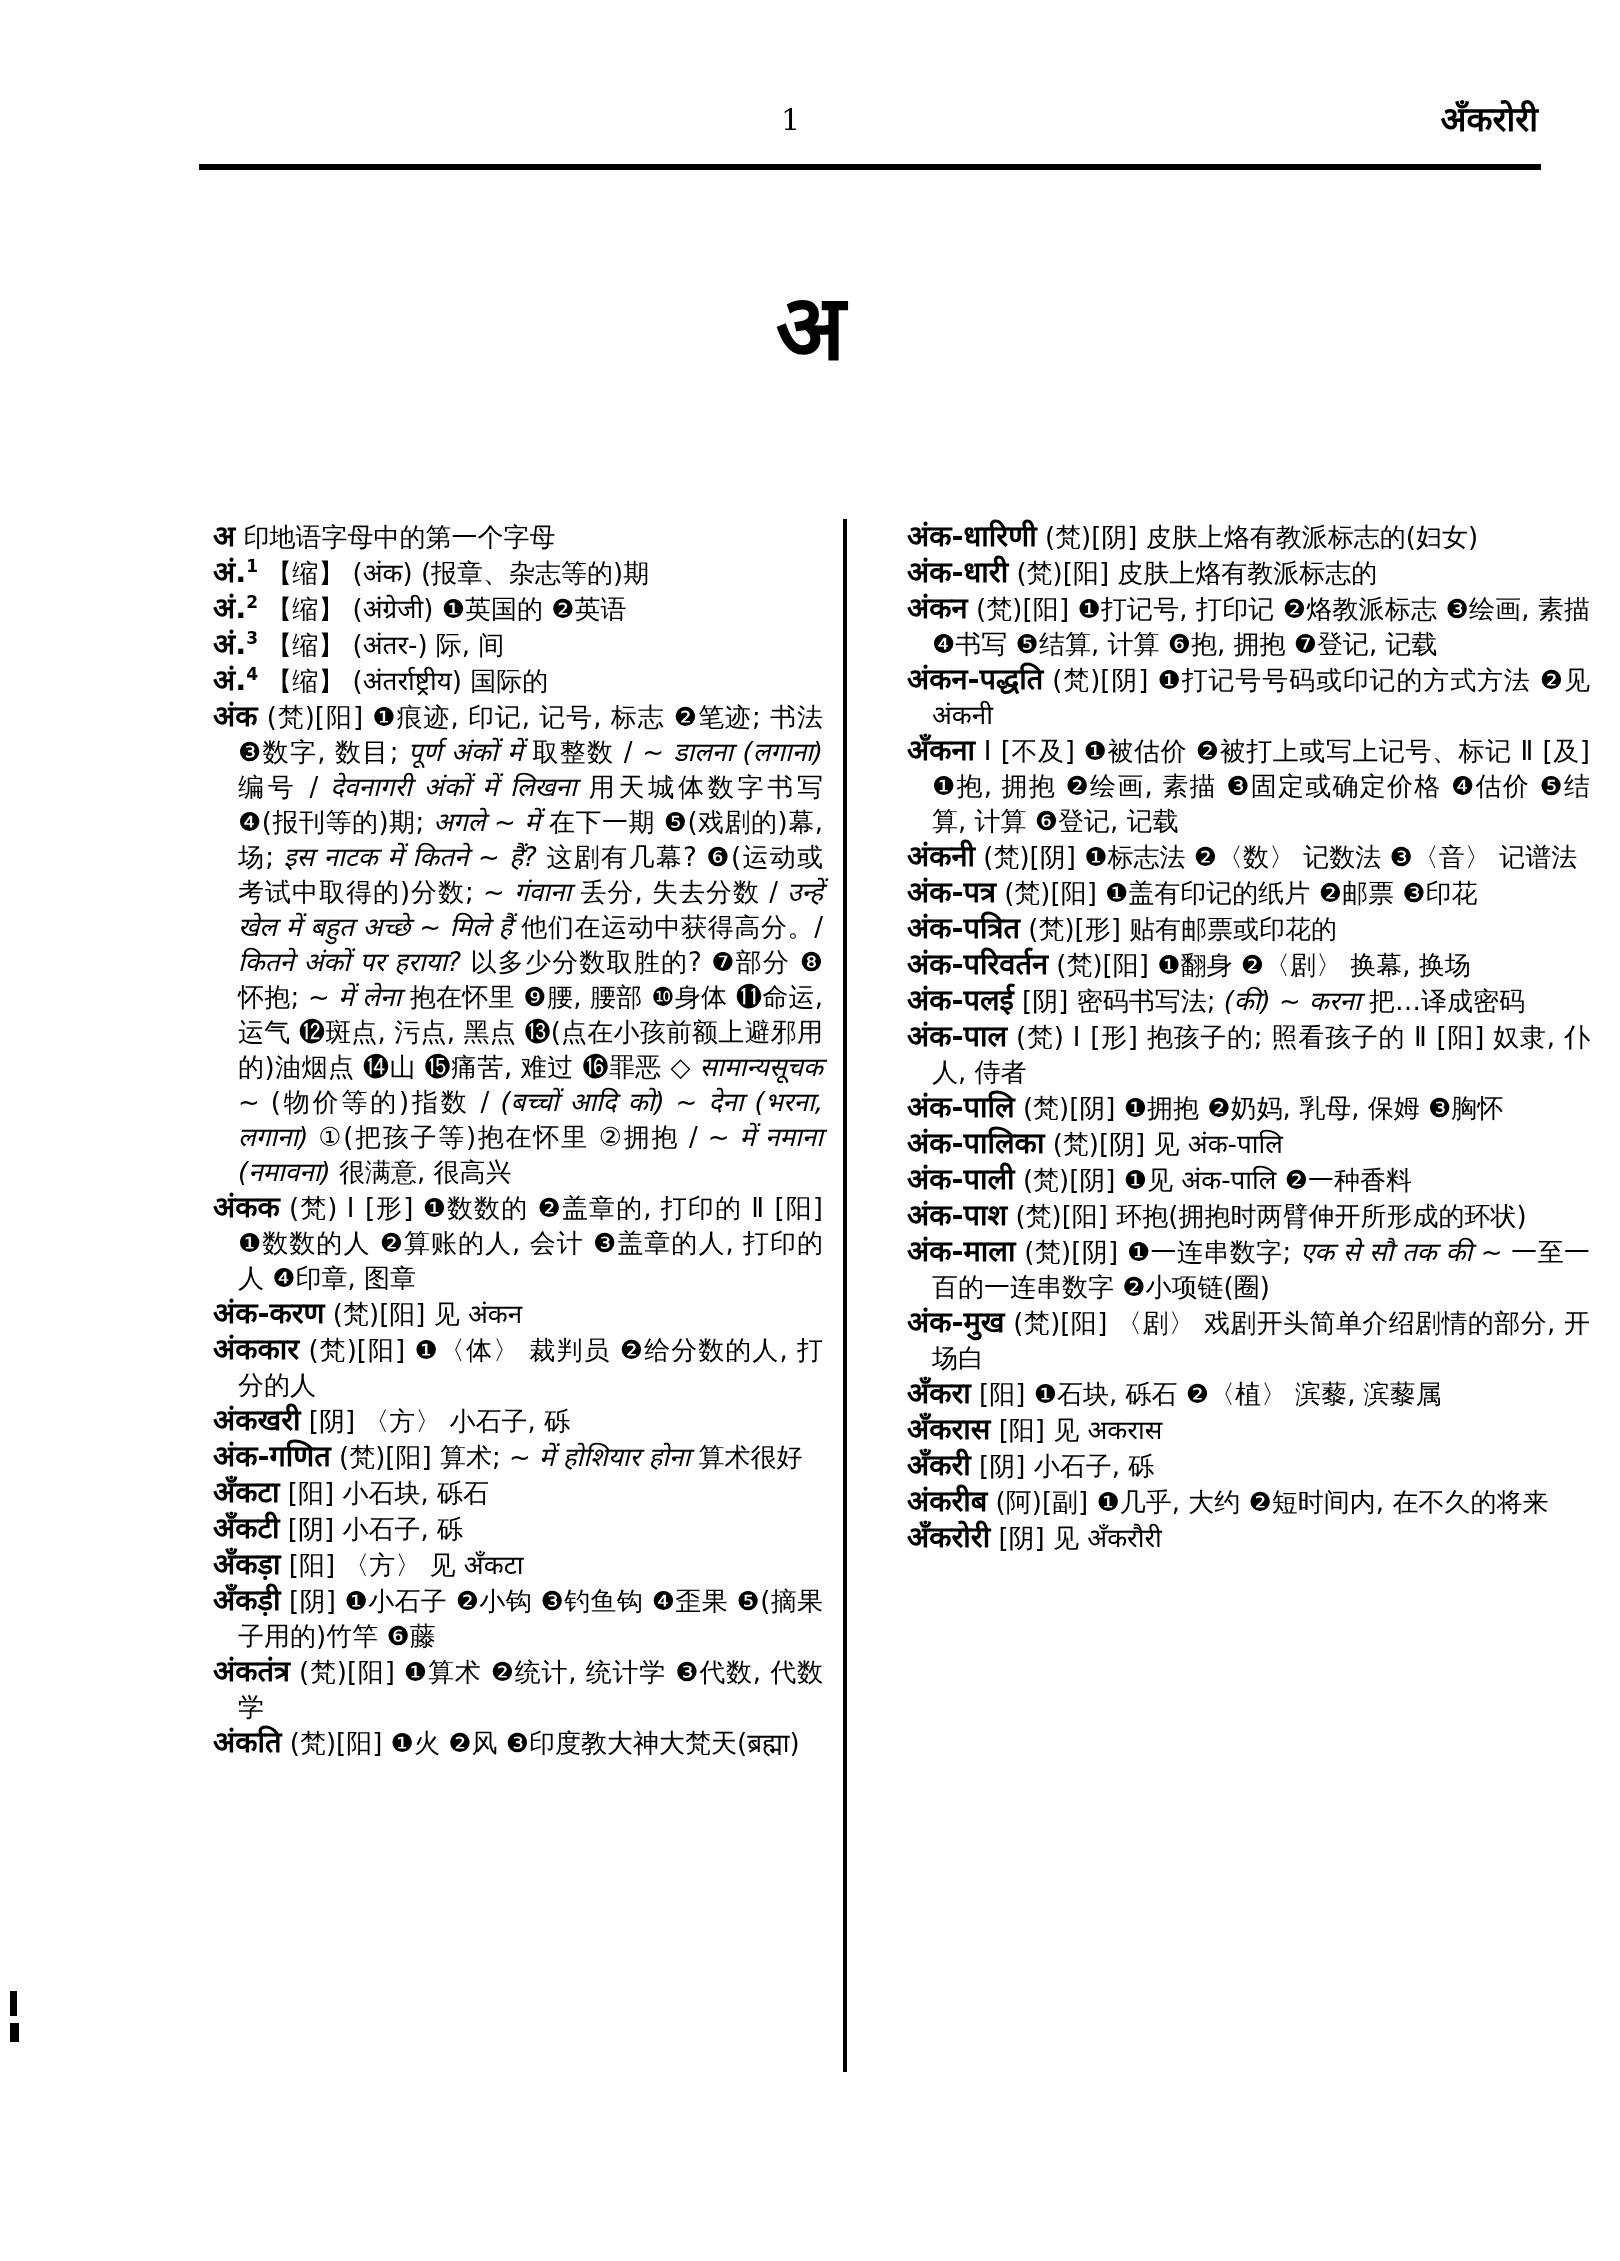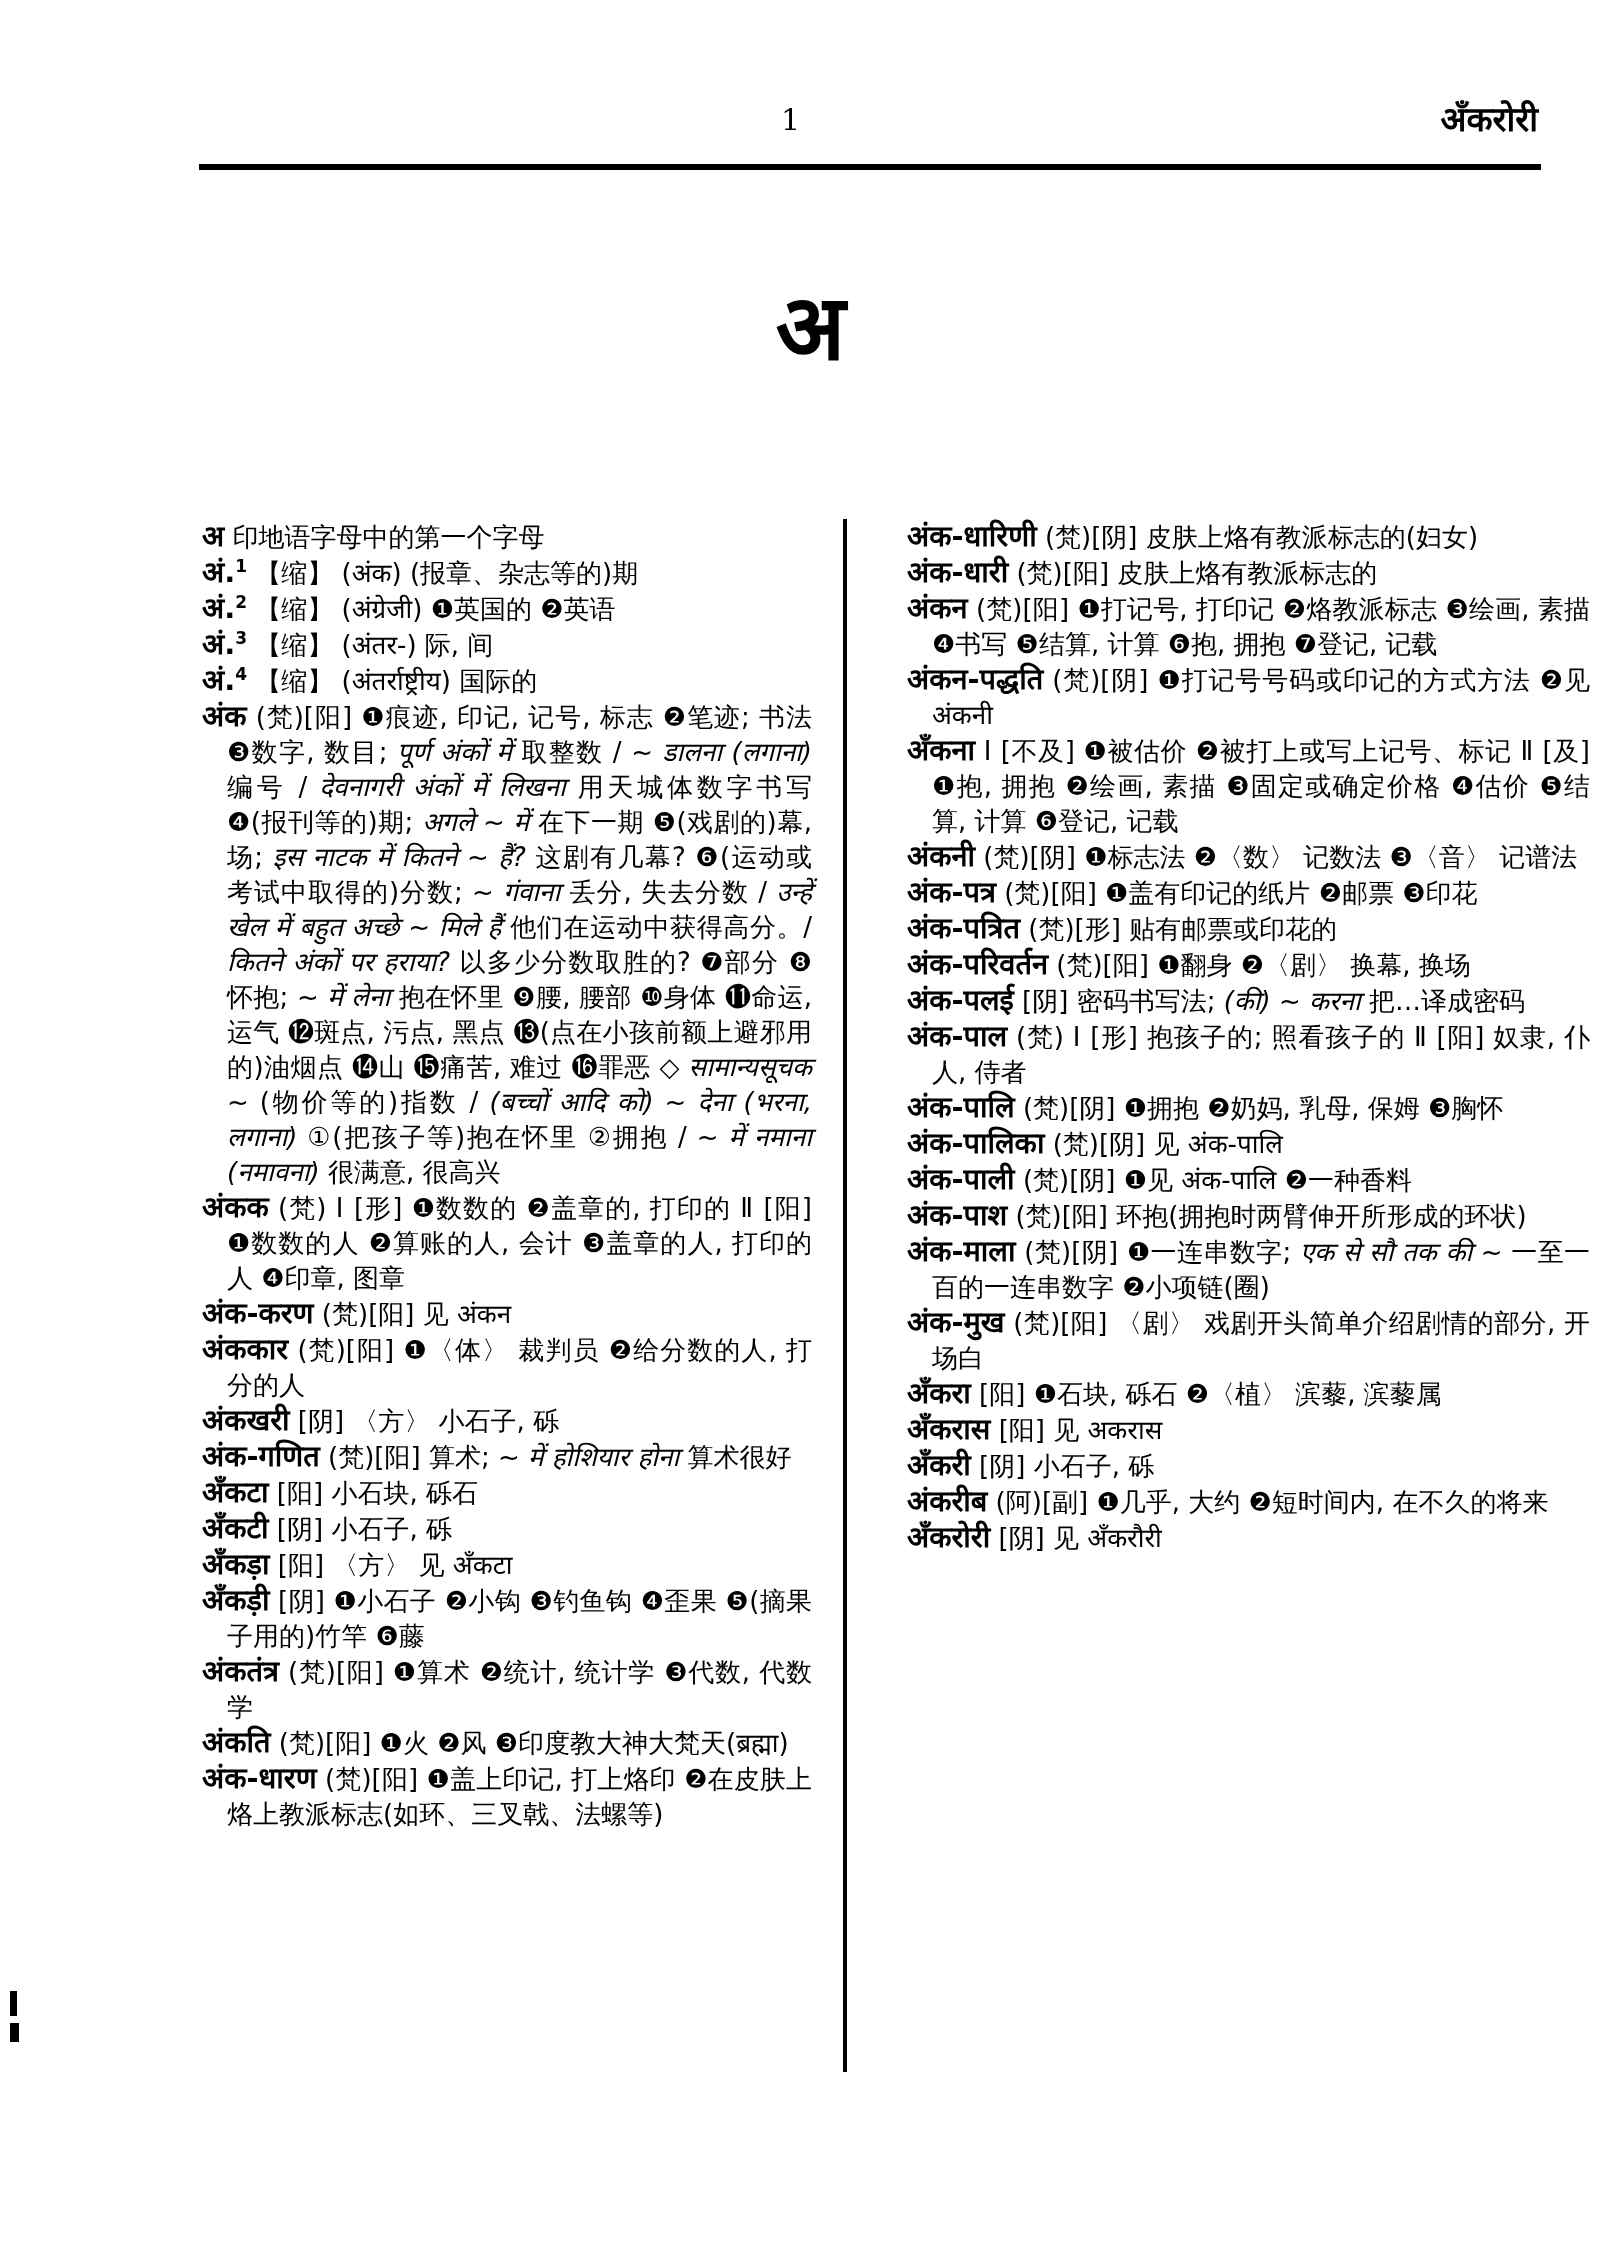--- a/index.html
+++ b/index.html
@@ -48,21 +48,21 @@
     color: #000;
   }
   .col {
     position: absolute;
     top: 519px;
     font-size: 26px;
     line-height: 35px;
     text-align: justify;
     color: #000;
   }
-  .col-left  { left: 202px;  width: 610px; }
+  .col-left  { left: 213px;  width: 610px; }
   .col-right { left: 863px; width: 683px; margin-left: 44px; }
   .divider {
     position: absolute;
     left: 843px;
     top: 519px;
     width: 3.7px;
     height: 1553px;
     background: #000;
   }
   .entry { padding-left: 25px; text-indent: -25px; }
@@ -94,21 +94,20 @@
       <div class="entry"><span class="seg-hw">अंक-करण</span><span class="seg-t"> (梵)[阳] 见 </span><span class="seg-hwr">अंकन</span></div>
       <div class="entry"><span class="seg-hw">अंककार</span><span class="seg-t"> (梵)[阳] ❶〈体〉 裁判员 ❷给分数的人, 打分的人</span></div>
       <div class="entry"><span class="seg-hw">अंकखरी</span><span class="seg-t"> [阴] 〈方〉 小石子, 砾</span></div>
       <div class="entry"><span class="seg-hw">अंक-गणित</span><span class="seg-t"> (梵)[阳] 算术; </span><span class="seg-hi">~ में होशियार होना</span><span class="seg-t"> 算术很好</span></div>
       <div class="entry"><span class="seg-hw">अँकटा</span><span class="seg-t"> [阳] 小石块, 砾石</span></div>
       <div class="entry"><span class="seg-hw">अँकटी</span><span class="seg-t"> [阴] 小石子, 砾</span></div>
       <div class="entry"><span class="seg-hw">अँकड़ा</span><span class="seg-t"> [阳] 〈方〉 见 </span><span class="seg-hwr">अँकटा</span></div>
       <div class="entry"><span class="seg-hw">अँकड़ी</span><span class="seg-t"> [阴] ❶小石子 ❷小钩 ❸钓鱼钩 ❹歪果 ❺(摘果子用的)竹竿 ❻藤</span></div>
       <div class="entry"><span class="seg-hw">अंकतंत्र</span><span class="seg-t"> (梵)[阳] ❶算术 ❷统计, 统计学 ❸代数, 代数学</span></div>
       <div class="entry"><span class="seg-hw">अंकति</span><span class="seg-t"> (梵)[阳] ❶火 ❷风 ❸印度教大神大梵天</span><span class="seg-hwr">(ब्रह्मा)</span></div>
-      <div class="entry"><span class="seg-hw">अंक-धारण</span><span class="seg-t"> (梵)[阳] ❶盖上印记, 打上烙印 ❷在皮肤上烙上教派标志(如环、三叉戟、法螺等)</span></div>
     </div>
   <div class="divider"></div>
   <div class="col col-right" id="col-right">
       <div class="entry"><span class="seg-hw">अंक-धारिणी</span><span class="seg-t"> (梵)[阴] 皮肤上烙有教派标志的(妇女)</span></div>
       <div class="entry"><span class="seg-hw">अंक-धारी</span><span class="seg-t"> (梵)[阳] 皮肤上烙有教派标志的</span></div>
       <div class="entry"><span class="seg-hw">अंकन</span><span class="seg-t"> (梵)[阳] ❶打记号, 打印记 ❷烙教派标志 ❸绘画, 素描 ❹书写 ❺结算, 计算 ❻抱, 拥抱 ❼登记, 记载</span></div>
       <div class="entry"><span class="seg-hw">अंकन-पद्धति</span><span class="seg-t"> (梵)[阴] ❶打记号号码或印记的方式方法 ❷见 </span><span class="seg-hwr">अंकनी</span></div>
       <div class="entry"><span class="seg-hw">अँकना</span><span class="seg-t"> Ⅰ [不及] ❶被估价 ❷被打上或写上记号、标记 Ⅱ [及] ❶抱, 拥抱 ❷绘画, 素描 ❸固定或确定价格 ❹估价 ❺结算, 计算 ❻登记, 记载</span></div>
       <div class="entry"><span class="seg-hw">अंकनी</span><span class="seg-t"> (梵)[阴] ❶标志法 ❷〈数〉 记数法 ❸〈音〉 记谱法</span></div>
       <div class="entry"><span class="seg-hw">अंक-पत्र</span><span class="seg-t"> (梵)[阳] ❶盖有印记的纸片 ❷邮票 ❸印花</span></div>

